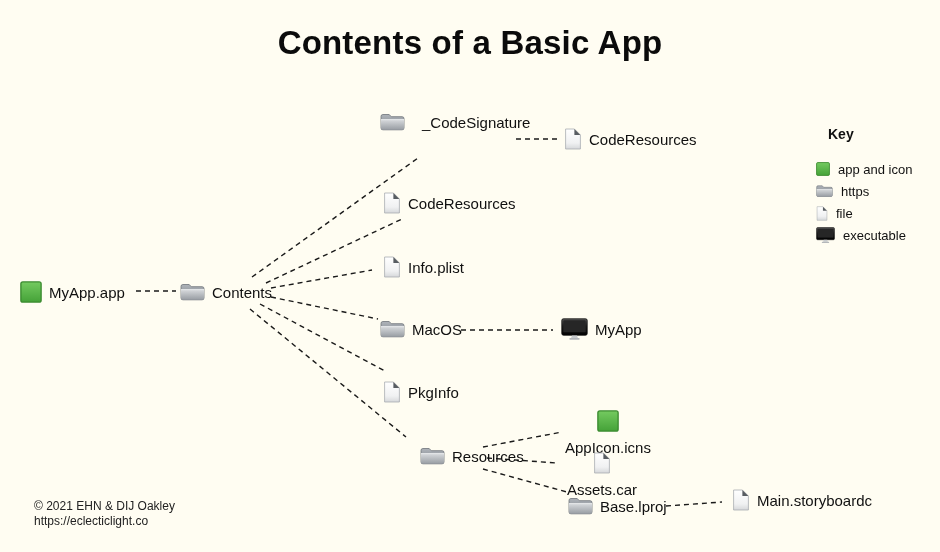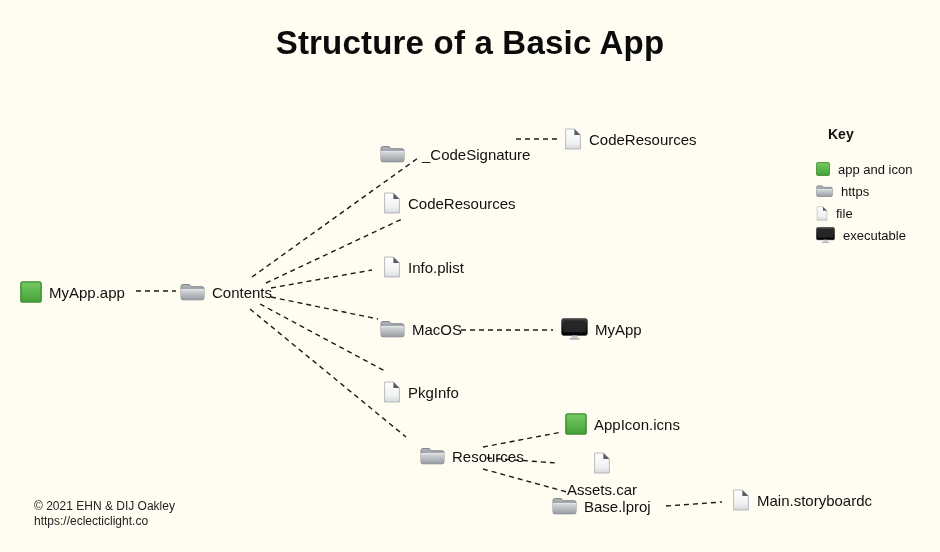--- a/index.html
+++ b/index.html
@@ -75,21 +75,21 @@
     font-size:12px;
     line-height:15px;
     color:#222;
   }
 </style>
 </head>
 <body>
 
 <div class="canvas">
 
-  <h1 class="title">Structure of a Basic App</h1>
+  <h1 class="title">Contents of a Basic App</h1>
 
   <svg class="connectors" width="940" height="552">
     <line x1="136" y1="291" x2="176" y2="291"></line>
     <line x1="252" y1="277" x2="418" y2="158"></line>
     <line x1="266" y1="283" x2="402" y2="219"></line>
     <line x1="271" y1="288" x2="372" y2="270"></line>
     <line x1="271" y1="297" x2="378" y2="319"></line>
     <line x1="260" y1="304" x2="385" y2="371"></line>
     <line x1="250" y1="309" x2="406" y2="437"></line>
     <line x1="516" y1="139" x2="559" y2="139"></line>
@@ -129,21 +129,21 @@
               <stop offset="1" stop-color="#989da3"></stop>
             </linearGradient>
           </defs>
           <path d="M1 4.4 Q1 2.5 2.9 2.5 L9.2 2.5 L11.3 4.7 L22.1 4.7 Q24 4.7 24 6.6 L24 15.9 Q24 17.8 22.1 17.8 L2.9 17.8 Q1 17.8 1 15.9 Z" fill="url(#gFoB)" stroke="#6e737a" stroke-width="0.8"></path>
           <path d="M1 7 L24 7 L24 15.9 Q24 17.8 22.1 17.8 L2.9 17.8 Q1 17.8 1 15.9 Z" fill="url(#gFoF)"></path>
         </svg>
       </span>
     <span class="label">Contents</span>
   </div>
 
-  <div class="node" style="left:380px;top:140px;gap:17px;">
+  <div class="node" style="left:380px;top:108px;gap:17px;">
     <span class="icon icon-folder">
         <svg viewBox="0 0 25 20" width="100%" height="100%" preserveAspectRatio="none">
           <defs>
             <linearGradient id="gFoB" x1="0" y1="0" x2="0" y2="1">
               <stop offset="0" stop-color="#aeb3b9"></stop>
               <stop offset="1" stop-color="#7f848a"></stop>
             </linearGradient>
             <linearGradient id="gFoF" x1="0" y1="0" x2="0" y2="1">
               <stop offset="0" stop-color="#e8eaec"></stop>
               <stop offset="0.18" stop-color="#cfd2d5"></stop>
@@ -279,21 +279,21 @@
               <stop offset="1" stop-color="#989da3"></stop>
             </linearGradient>
           </defs>
           <path d="M1 4.4 Q1 2.5 2.9 2.5 L9.2 2.5 L11.3 4.7 L22.1 4.7 Q24 4.7 24 6.6 L24 15.9 Q24 17.8 22.1 17.8 L2.9 17.8 Q1 17.8 1 15.9 Z" fill="url(#gFoB)" stroke="#6e737a" stroke-width="0.8"></path>
           <path d="M1 7 L24 7 L24 15.9 Q24 17.8 22.1 17.8 L2.9 17.8 Q1 17.8 1 15.9 Z" fill="url(#gFoF)"></path>
         </svg>
       </span>
     <span class="label">Resources</span>
   </div>
 
-  <div class="node" style="left:565px;top:410px;">
+  <div class="node" style="left:565px;top:410px;flex-direction:column;">
     <span class="icon icon-app">
         <svg viewBox="0 0 20 20" width="100%" height="100%" preserveAspectRatio="none">
           <defs>
             <linearGradient id="gApp" x1="0" y1="0" x2="0" y2="1">
               <stop offset="0" stop-color="#74ca60"></stop>
               <stop offset="1" stop-color="#45a238"></stop>
             </linearGradient>
           </defs>
           <rect x="0.8" y="0.8" width="18.4" height="18.4" rx="1.8" fill="url(#gApp)" stroke="#3a8a2f" stroke-width="1.2"></rect>
         </svg>
@@ -311,21 +311,21 @@
               <stop offset="1" stop-color="#d6d8da"></stop>
             </linearGradient>
           </defs>
           <path d="M1.6 1 L10.4 1 L16.4 7 L16.4 21 L1.6 21 Z" fill="url(#gFi)" stroke="#a8acb1" stroke-width="0.8"></path>
           <path d="M10.4 1 L16.4 7 L10.4 7 Z" fill="#585d62"></path>
         </svg>
       </span>
     <span class="label">Assets.car</span>
   </div>
 
-  <div class="node" style="left:552px;top:492px;">
+  <div class="node" style="left:568px;top:492px;">
     <span class="icon icon-folder">
         <svg viewBox="0 0 25 20" width="100%" height="100%" preserveAspectRatio="none">
           <defs>
             <linearGradient id="gFoB" x1="0" y1="0" x2="0" y2="1">
               <stop offset="0" stop-color="#aeb3b9"></stop>
               <stop offset="1" stop-color="#7f848a"></stop>
             </linearGradient>
             <linearGradient id="gFoF" x1="0" y1="0" x2="0" y2="1">
               <stop offset="0" stop-color="#e8eaec"></stop>
               <stop offset="0.18" stop-color="#cfd2d5"></stop>

